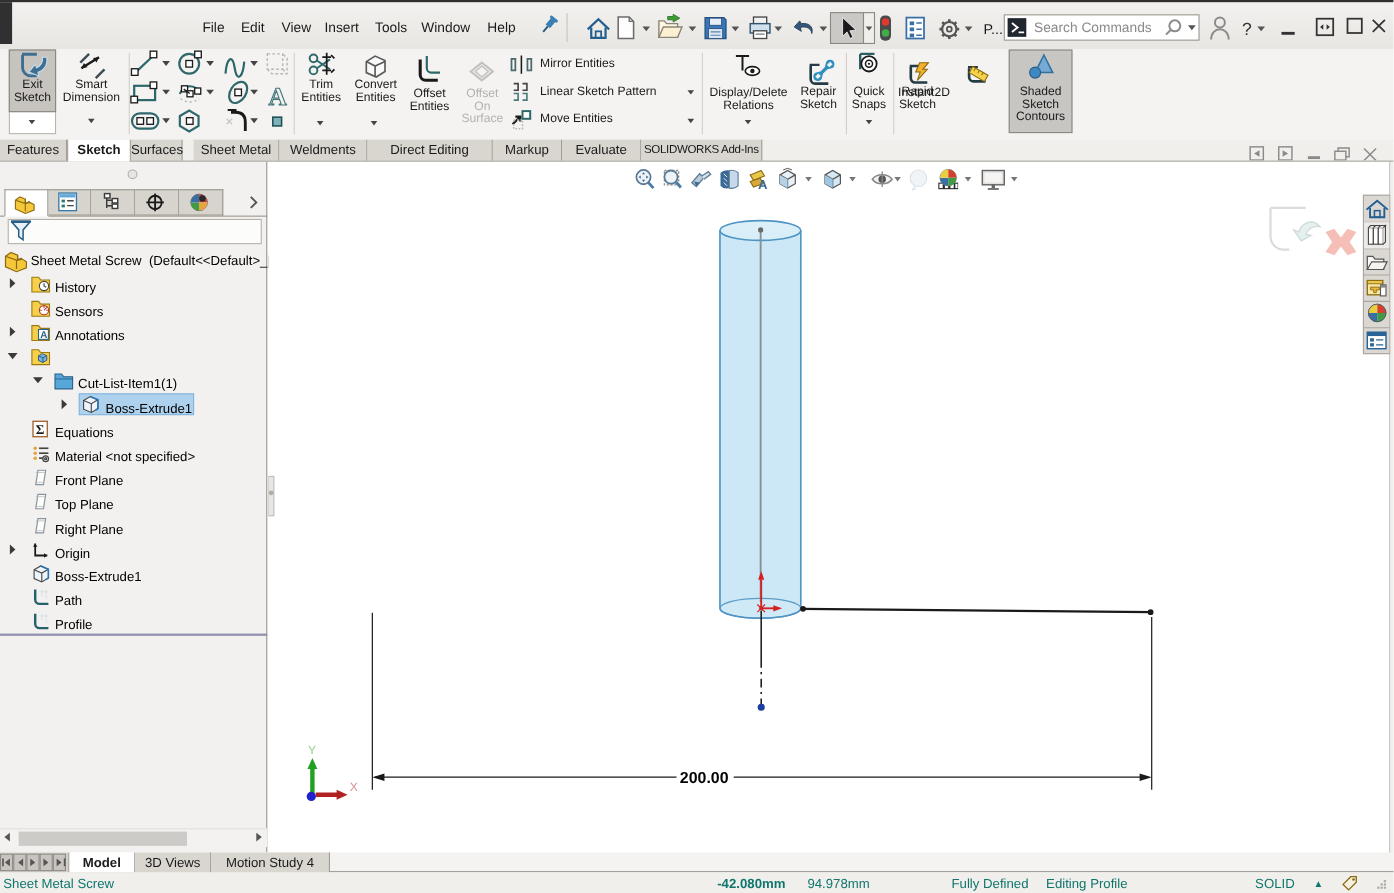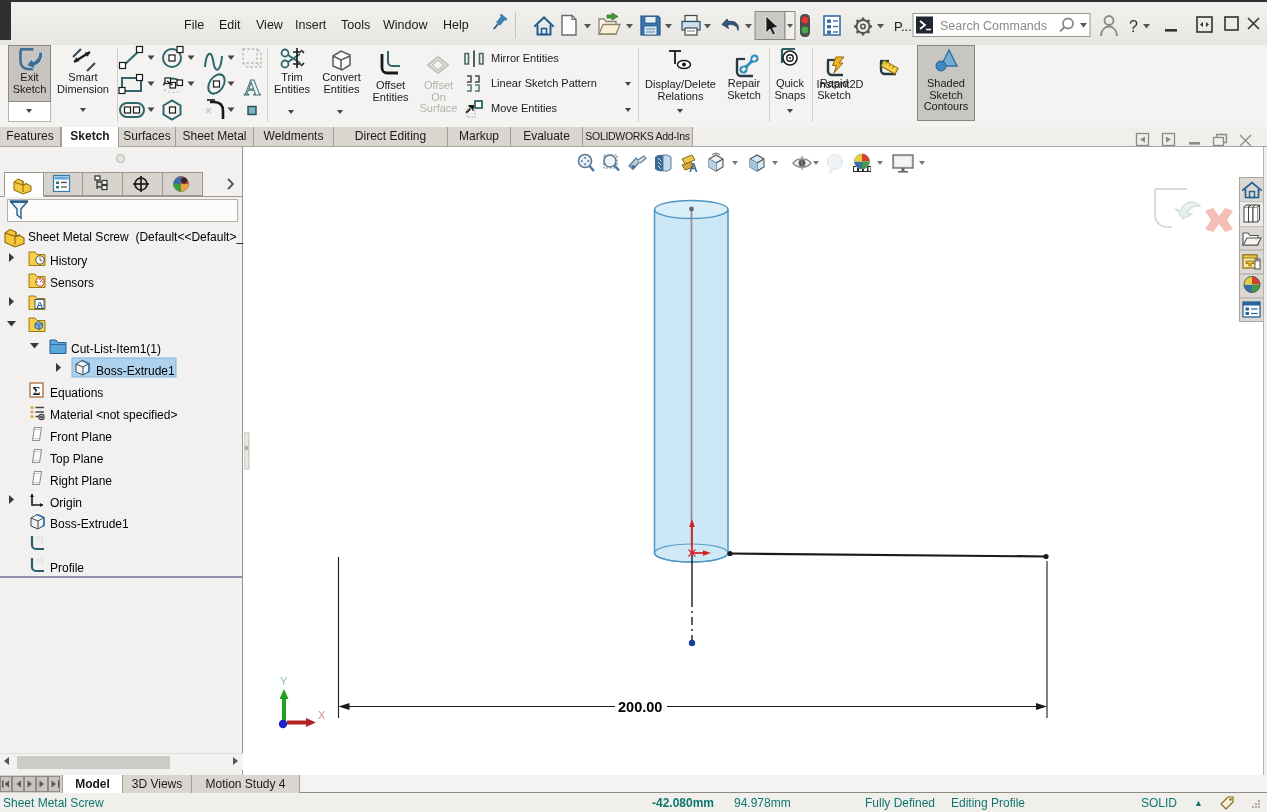--- a/index.html
+++ b/index.html
@@ -340,21 +340,21 @@
     <div class="darr" style="left:336.5px;top:65px;"></div>
     <div class="darr" style="left:624.5px;top:37px;"></div>
     <div class="darr" style="left:624.5px;top:63px;"></div>
     <div class="darr" style="left:676.5px;top:64px;"></div>
     <div class="darr" style="left:786.5px;top:64px;"></div>
   </div>
   <div id="tabrow">
     <div class="abs" style="left:0; top:19px; width:1267px; height:1px; background:#a9a59e; z-index:2;"></div>
     <div class="ctab" style="left:0; width:61px;">Features</div>
     <div class="ctab active" style="left:61px; width:58px;">Sketch</div>
-    <div class="ctab" style="left:119px; width:57px;">Surfaces</div>
+    <div class="ctab" style="left:119px; width:47px;">Surfaces</div>
     <div class="ctab" style="left:176px; width:78px;">Sheet Metal</div>
     <div class="ctab" style="left:254px; width:80px;">Weldments</div>
     <div class="ctab" style="left:334px; width:114px;">Direct Editing</div>
     <div class="ctab" style="left:448px; width:63px;">Markup</div>
     <div class="ctab" style="left:511px; width:72px;">Evaluate</div>
     <div class="ctab" style="left:583px; width:110px; font-size:10.5px; letter-spacing:-0.3px;">SOLIDWORKS Add-Ins</div>
     <svg class="abs" style="left:1125px; top:0;" width="142" height="19" viewBox="0 0 142 19">
       <g stroke="#8a8a8a" stroke-width="1.3" fill="none">
         <rect x="11.5" y="6.5" width="12" height="12"></rect>
         <rect x="37.5" y="6.5" width="12" height="12"></rect>
@@ -534,20 +534,23 @@
     </svg>
     <div class="treerow" style="top:79px;">
         <span class="tlabel" style="left:28px;">Sheet Metal Screw&nbsp;&nbsp;(Default&lt;&lt;Default&gt;_|</span>
       </div>
     <div class="treerow" style="top:103px;">
         <span class="tlabel" style="left:50px;">History</span>
       </div>
     <div class="treerow" style="top:125px;">
         <span class="tlabel" style="left:50px;">Sensors</span>
       </div>
+    <div class="treerow" style="top:147px;">
+        <span class="tlabel" style="left:50px;">Annotations</span>
+      </div>
     <div class="treerow" style="top:191px;">
         <span class="tlabel" style="left:71px;">Cut-List-Item1(1)</span>
       </div>
     <div class="treerow" style="top:213px;">
         <span class="tlabel" style="left:96px;">Boss-Extrude1</span>
       </div>
     <div class="treerow" style="top:235px;">
         <span class="tlabel" style="left:50px;">Equations</span>
       </div>
     <div class="treerow" style="top:257px;">
@@ -560,20 +563,23 @@
         <span class="tlabel" style="left:50px;">Top Plane</span>
       </div>
     <div class="treerow" style="top:323px;">
         <span class="tlabel" style="left:50px;">Right Plane</span>
       </div>
     <div class="treerow" style="top:345px;">
         <span class="tlabel" style="left:50px;">Origin</span>
       </div>
     <div class="treerow" style="top:366px;">
         <span class="tlabel" style="left:50px;">Boss-Extrude1</span>
+      </div>
+    <div class="treerow" style="top:388px;">
+        <span class="tlabel" style="left:50px;">Path</span>
       </div>
     <div class="treerow" style="top:410px;">
         <span class="tlabel" style="left:50px;">Profile</span>
       </div>
 
     <div class="abs" style="left:0; top:429px; width:243px; height:2px; background:#8e8eb0;"></div>
 
     <div class="abs" style="left:0; top:606px; width:243px; height:17px; background:#f3f2f0; border-top:1px solid #e0dedb;">
       <div class="abs" style="left:17px; top:2px; width:153px; height:13px; background:#cdcbc8;"></div>
       <div class="abs" style="left:4px; top:3px; width:0; height:0; border-top:4.5px solid transparent; border-bottom:4.5px solid transparent; border-right:5px solid #555;"></div>

